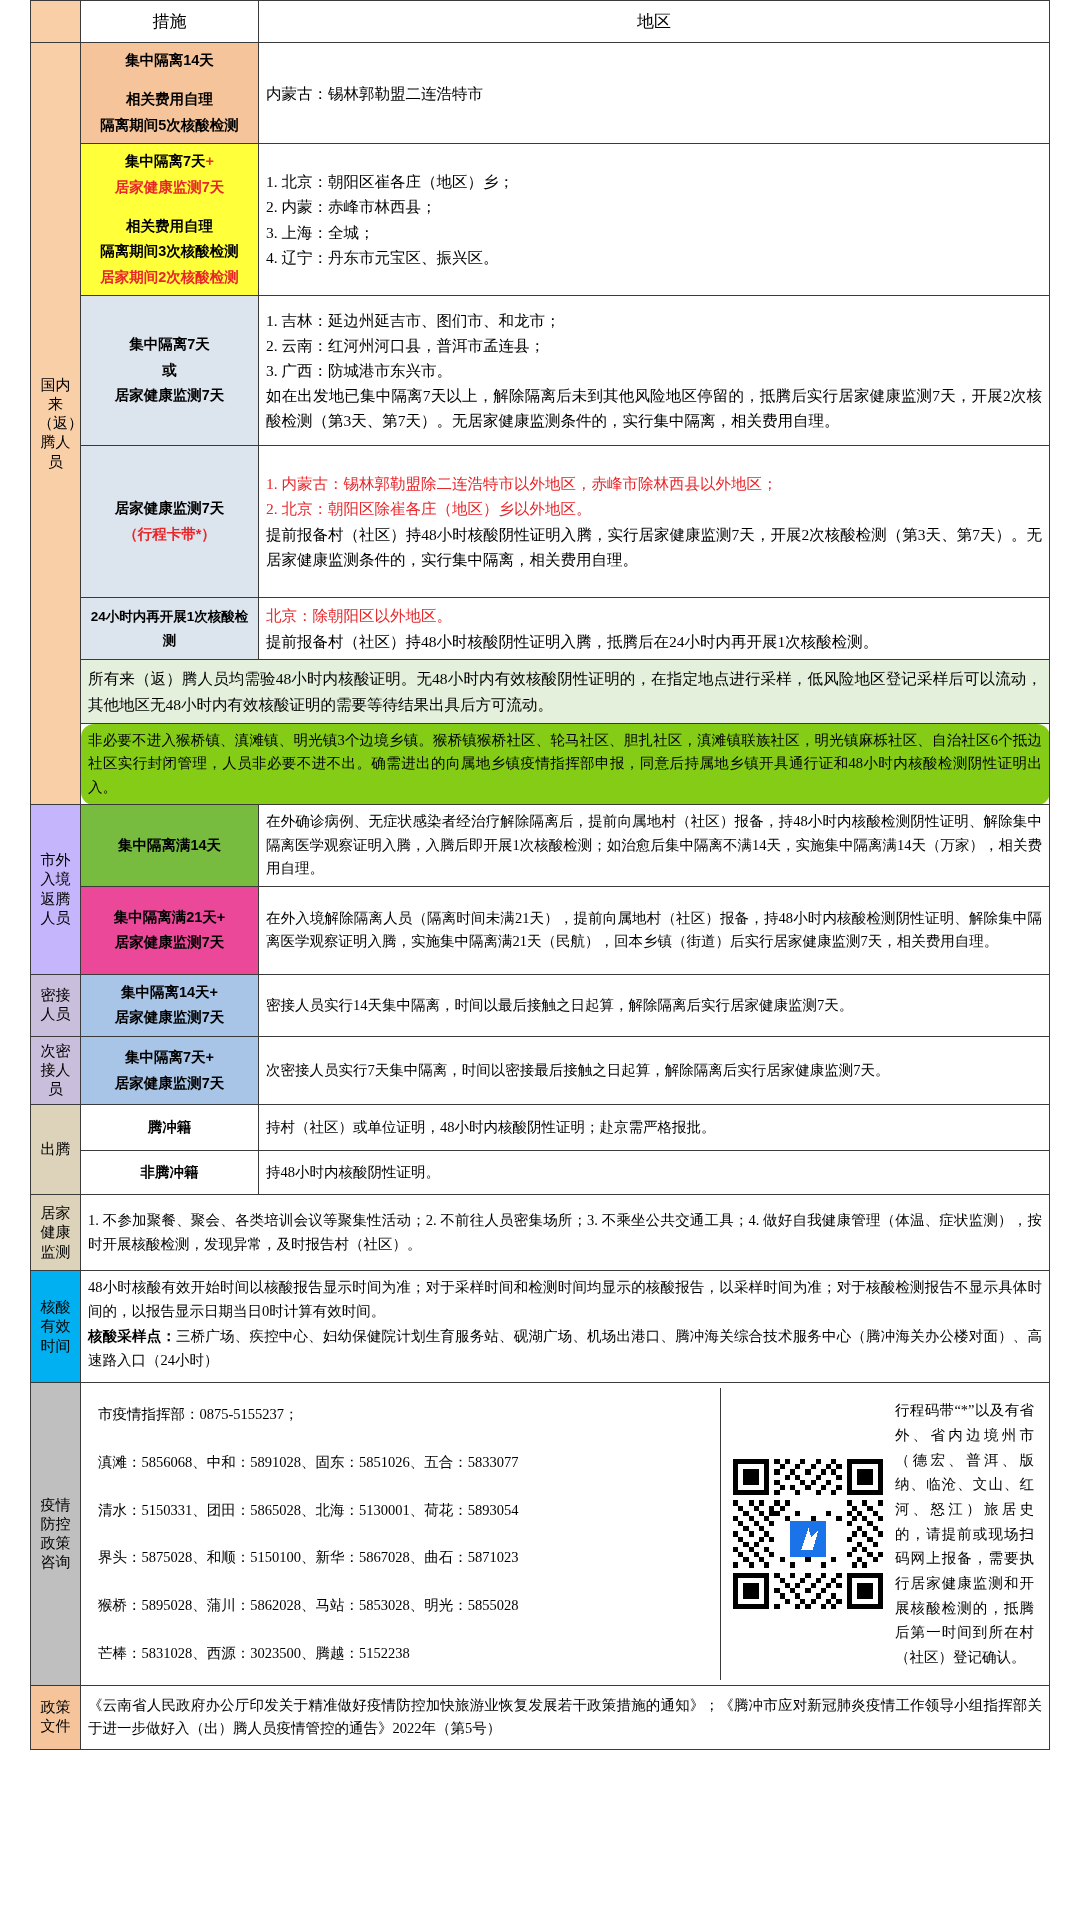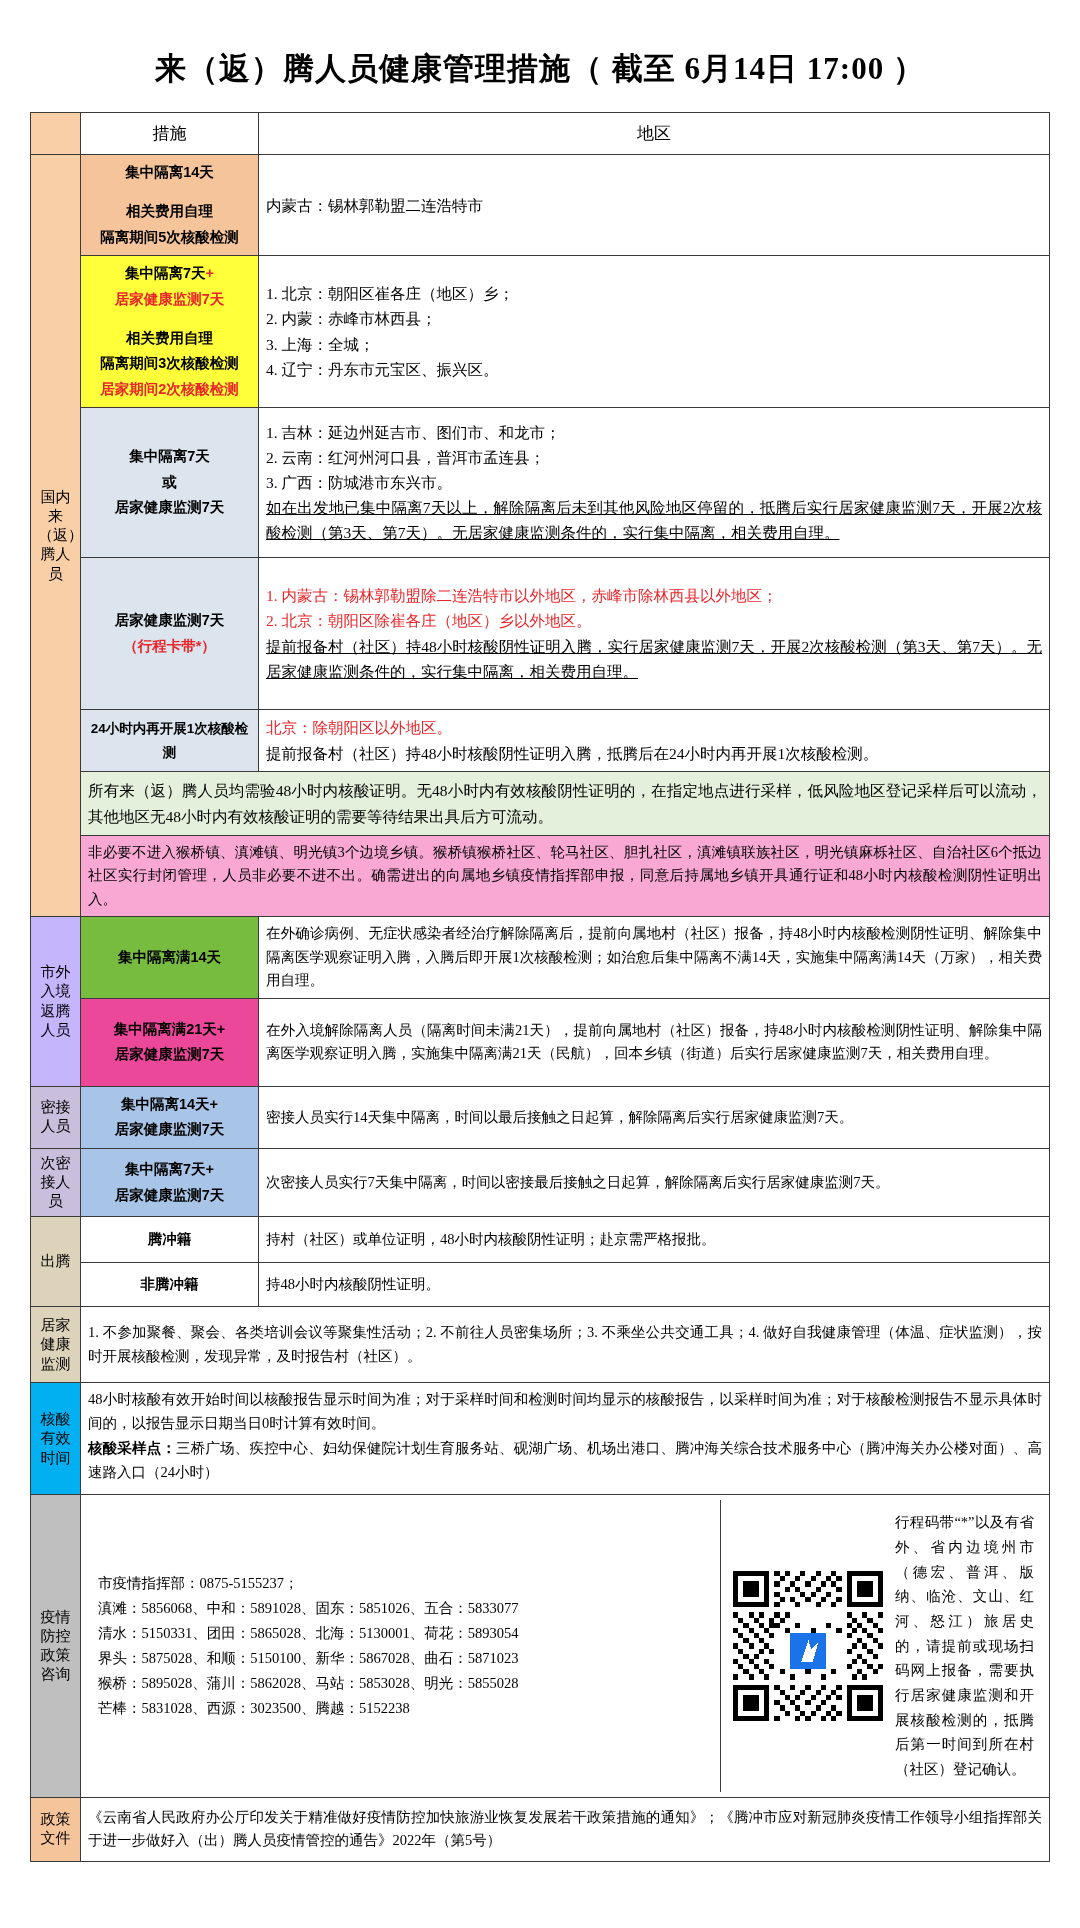--- a/index.html
+++ b/index.html
@@ -63,29 +63,29 @@
   .red{color:#e8262a;}
 
   
   .area{
     font-size:15.5px;
     line-height:1.62;
     text-align:justify;
   }
   .area .ln{display:block;}
   .area p{margin:0;}
-  .area .para{text-indent:0;text-decoration:underline;}
+  .area .para{text-indent:0;}
 
   
   .f-peach{background:#f9cfa7;}
   .f-orange{background:#f6c49a;}
   .f-yellow{background:#ffff3a;}
   .f-blue{background:#dce5ee;}
   .f-green{background:#e4f0dc;}
-  .f-grey{background:#f9a8d4;}
+  .f-grey{background:#84cc16;border-radius:13px;}
   .f-greenv{background:#77bc3f;}
   .f-greenpale{background:#ec4899;}
   .f-deeporange{background:#c4b5fd;}
   .f-bluemid{background:#a8c5e8;}
   .f-purple{background:#c9bfdc;}
   .f-tan{background:#ddd3bb;}
   .f-cyan{background:#00b0f0;}
   .f-grey2{background:#bfbfbf;}
   .f-white{background:#ffffff;}
 
@@ -94,21 +94,21 @@
   .small{font-size:14.5px;line-height:1.62;}
 
   
   .contact-wrap{display:flex;align-items:stretch;}
   .contact-left{
     flex:0 0 612px;
     padding:14px 10px 14px 10px;
     font-size:14.5px;
     line-height:1.72;
     border-right:1px solid #3a3a3a;
-    display:flex;flex-direction:column;justify-content:center;
+    display:flex;flex-direction:column;justify-content:space-between;
   }
   .contact-right{
     flex:1;
     display:flex;
     align-items:center;
     gap:12px;
     padding:10px 8px 10px 12px;
   }
   .qr{
     width:150px;height:150px;
@@ -122,21 +122,20 @@
     line-height:1.7;
     text-align:justify;
   }
   .sansb{font-family:"Liberation Sans","DejaVu Sans",sans-serif;font-weight:700;}
 </style>
 </head>
 <body>
 
 <div class="page">
 
-  <div class="title">来（返）腾人员健康管理措施（ 截至 6月14日 17:00 ）</div>
 
   <table class="main">
     <colgroup>
       <col class="c-cat">
         <col class="c-meas">
         <col class="c-area">
     </colgroup>
     <tbody>
 
       <tr>

